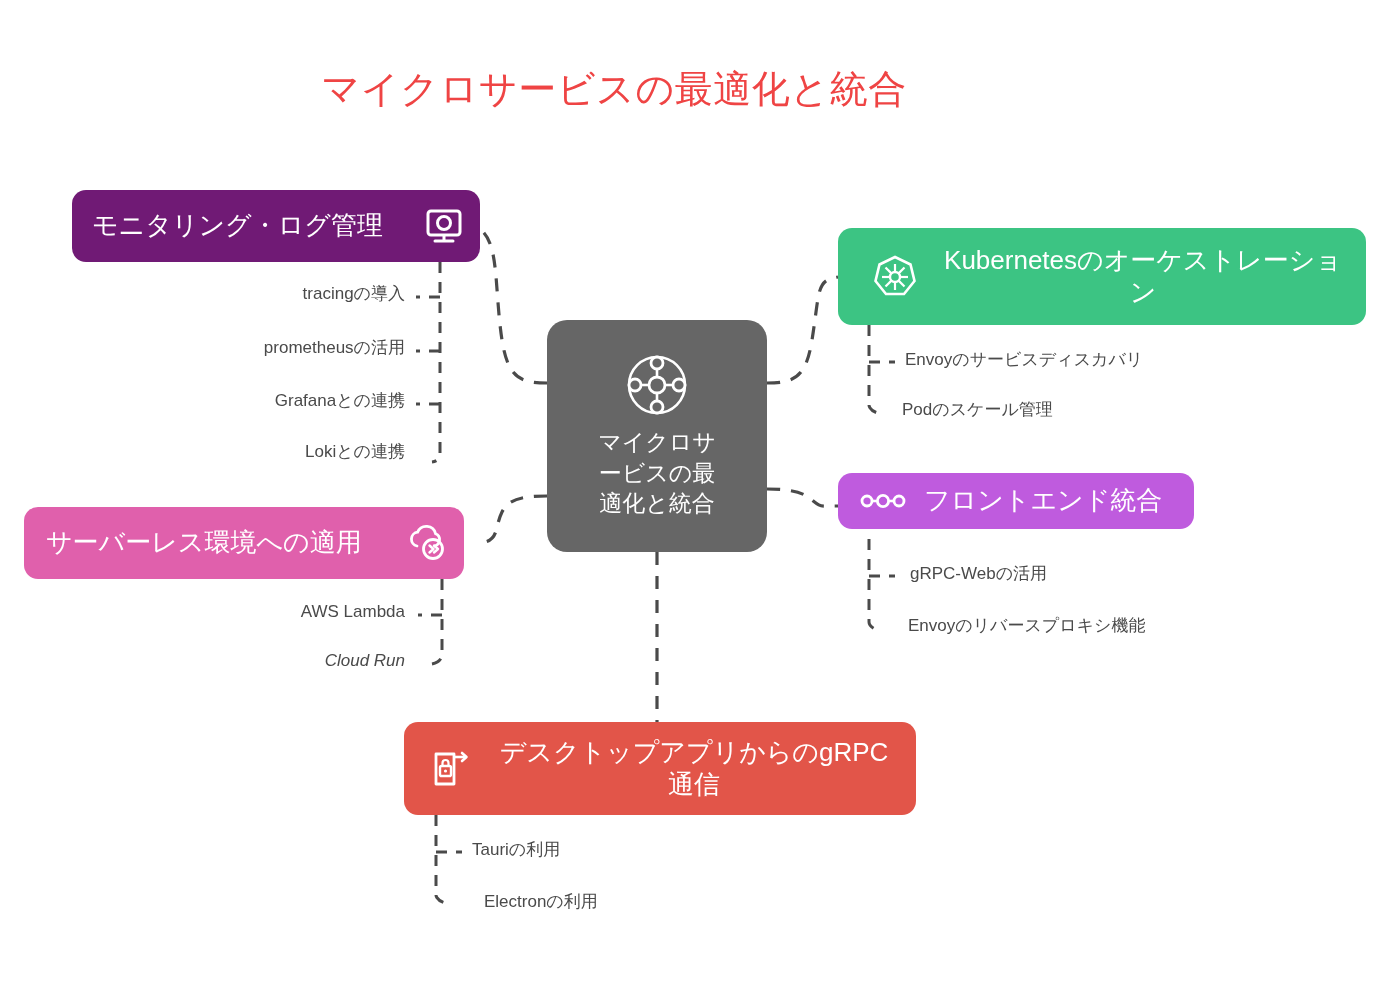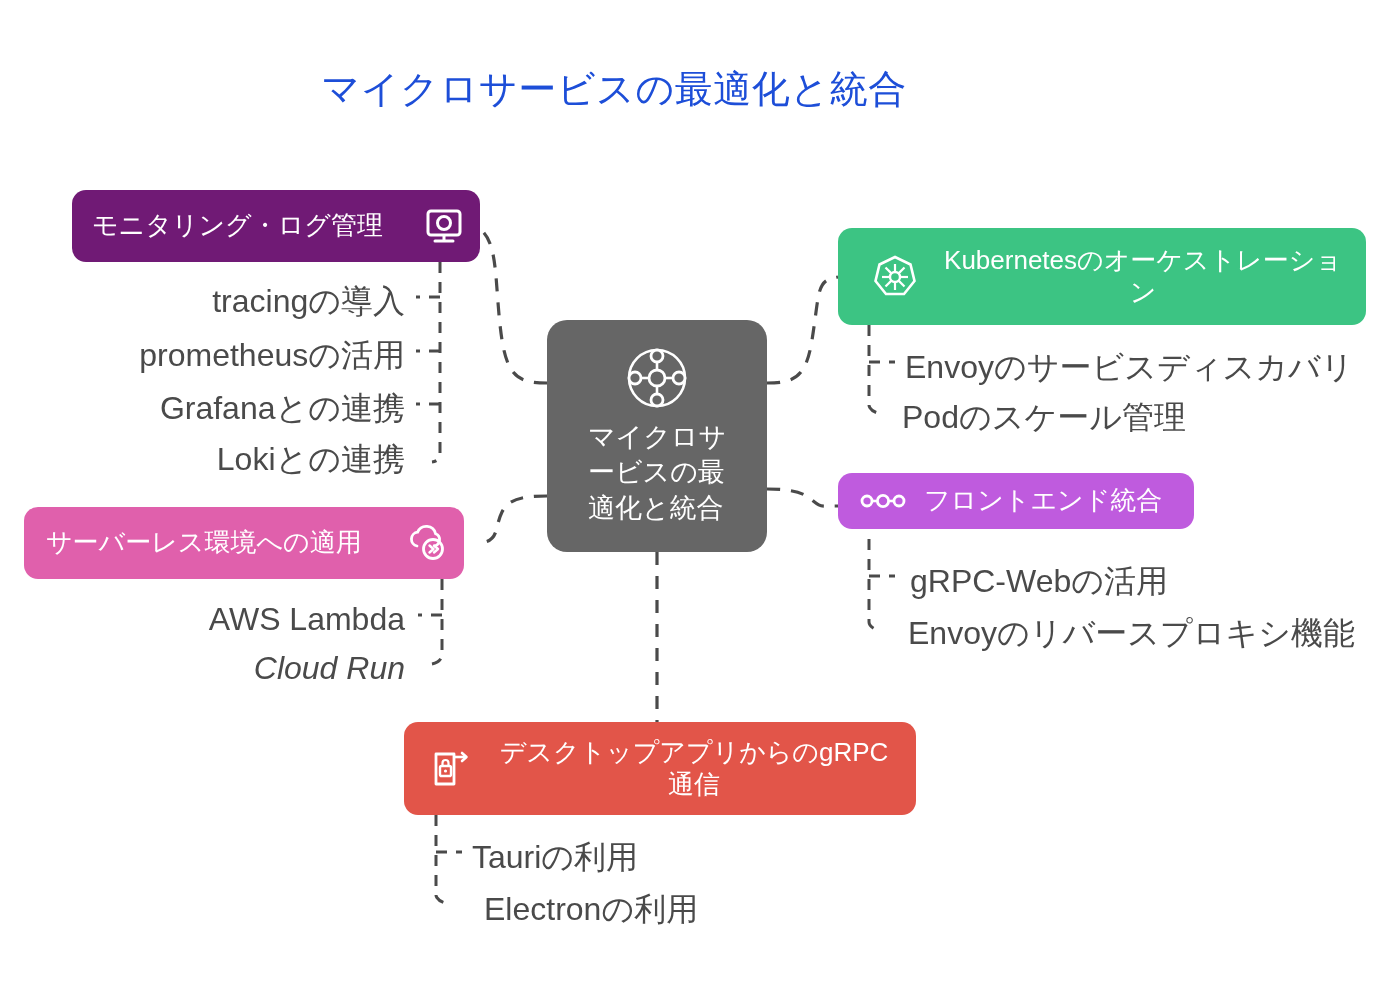--- a/index.html
+++ b/index.html
@@ -46,21 +46,21 @@
   }
 
   
   #title {
     position: absolute;
     left: 0;
     top: 64px;
     width: 1228px;
     text-align: center;
     font-size: 38px;
-    color: #1d4ed8;
+    color: #ef4444;
     letter-spacing: 0.5px;
     z-index: 3;
   }
 
   
   .node {
     position: absolute;
     z-index: 2;
     border-radius: 14px;
     display: flex;
@@ -88,21 +88,22 @@
     width: 220px;
     height: 232px;
     background: #666666;
     border-radius: 20px;
     flex-direction: column;
     justify-content: center;
     padding: 0 18px;
   }
   #central .nicon { margin-bottom: 10px; }
   #central .label {
-    font-size: 27px;
+    text-align: center;
+    font-size: 23px;
     line-height: 1.32;
   }
 
   
   #n-monitor {
     left: 72px;
     top: 190px;
     width: 408px;
     height: 72px;
     background: #701a75;
@@ -149,21 +150,21 @@
     background: #E25549;
     padding: 0 18px 0 22px;
     gap: 14px;
   }
   #n-desktop .label { text-align: center; flex: 1; }
 
   
   .leaf {
     position: absolute;
     z-index: 2;
-    font-size: 32px;
+    font-size: 17px;
     color: #4a4a4a;
     white-space: nowrap;
     line-height: 1;
   }
   .leaf.right-al { text-align: right; }
 </style>
 </head>
 <body>
 
 <div id="canvas">

